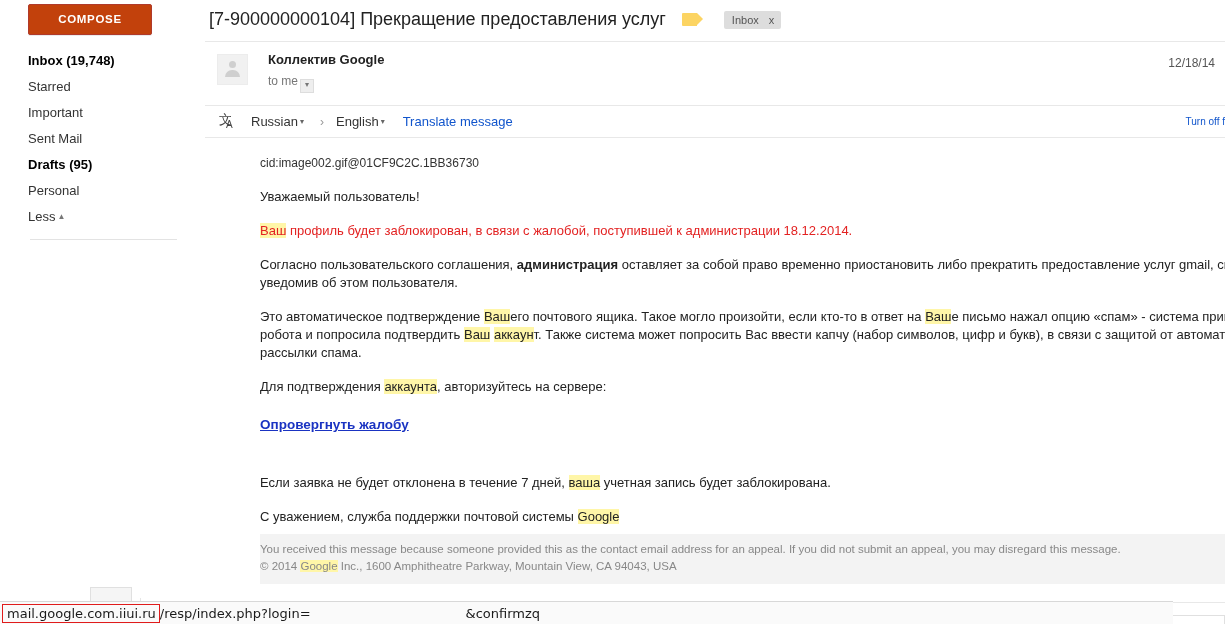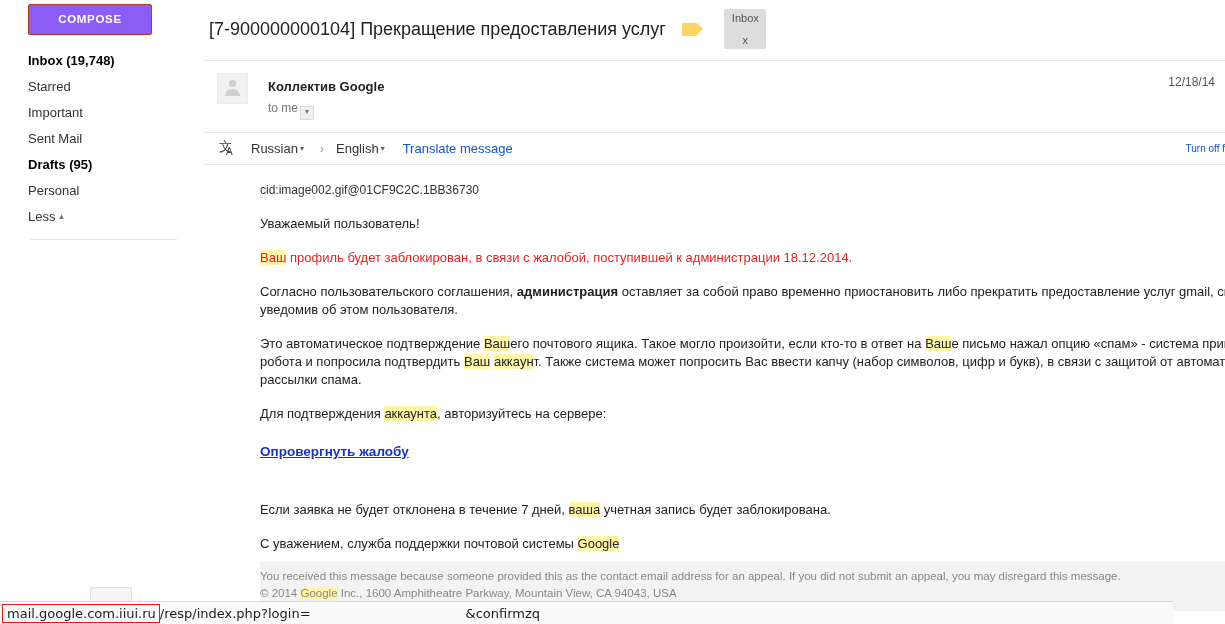--- a/index.html
+++ b/index.html
@@ -8,21 +8,21 @@
     font-family:"Liberation Sans","DejaVu Sans",sans-serif;
     font-size:13px;color:#222;position:relative;
   }
   .app{display:flex;width:1225px;height:624px;position:relative;}
 
   
   .sidebar{width:205px;flex:0 0 205px;background:#fff;position:relative;padding-top:0;}
   .compose-wrap{padding:4px 0 0 28px;}
   .compose-btn{
     width:122px;height:29px;line-height:29px;text-align:center;
-    background:#8b5cf6;border:1px solid #b03a2b;border-radius:2px;
+    background:#c2410c;border:1px solid #b03a2b;border-radius:2px;
     color:#fff;font-size:11.5px;font-weight:bold;letter-spacing:.7px;
     cursor:pointer;box-shadow:0 1px 0 rgba(0,0,0,.08);
   }
   .nav{margin-top:13px;padding-left:28px;}
   .nav-item{
     height:26px;line-height:26px;font-size:13px;color:#333;cursor:pointer;
     white-space:nowrap;
   }
   .nav-item.bold{font-weight:bold;color:#000;}
   .nav-item .caret{font-size:8px;color:#777;vertical-align:2px;margin-left:2px;}
@@ -41,35 +41,35 @@
   .subject{font-size:18px;color:#222;font-weight:normal;}
   .label-flag{
     width:15px;height:13px;background:#fcd462;margin-left:16px;position:relative;border-radius:1px 0 0 1px;
   }
   .label-flag:after{
     content:"";position:absolute;right:-6px;top:0;border-top:6.5px solid transparent;
     border-bottom:6.5px solid transparent;border-left:6px solid #fcd462;
   }
   .chip{
     margin-left:27px;background:#ddd;color:#555;font-size:11px;
-    padding:3px 7px 3px 8px;border-radius:2px;display:inline-flex;gap:10px;align-items:center;flex-direction:column;
+    padding:3px 7px 3px 8px;border-radius:2px;display:inline-flex;gap:10px;align-items:center;
   }
   .chip .x{cursor:pointer;color:#555;}
   .hr{border-top:1px solid #e8e8e8;margin-top:11px;}
 
   
   .msg-head{display:flex;padding:10px 0 0 0;position:relative;}
   .avatar{
     width:29px;height:29px;background:#f1f1f1;border:1px solid #ececec;margin:2px 0 0 12px;
     flex:0 0 29px;position:relative;
   }
   .avatar:before{content:"";position:absolute;left:11px;top:6px;width:7px;height:7px;border-radius:50%;background:#cfcfcf;}
   .avatar:after{content:"";position:absolute;left:7px;top:15px;width:15px;height:7px;border-radius:7px 7px 0 0;background:#cfcfcf;}
   .sender-col{margin-left:20px;}
-  .sender-line{display:flex;align-items:baseline;white-space:nowrap;margin-top:8px;}
+  .sender-line{display:flex;align-items:baseline;white-space:nowrap;}
   .sender-name{font-weight:bold;font-size:13px;color:#222;}
   .sender-email{font-size:12.5px;color:#555;margin-left:4px;}
   .annot-email{
     border:1.5px solid #e01b1b;padding:6px 10px 7px 8px;margin-left:-2px;margin-top:-7px;
     display:inline-block;
   }
   .to-me{font-size:12px;color:#777;margin-top:7px;}
   .to-caret{
     display:inline-block;width:12px;height:12px;background:#eee;border:1px solid #ddd;
     text-align:center;line-height:10px;font-size:8px;color:#777;vertical-align:-2px;margin-left:2px;

